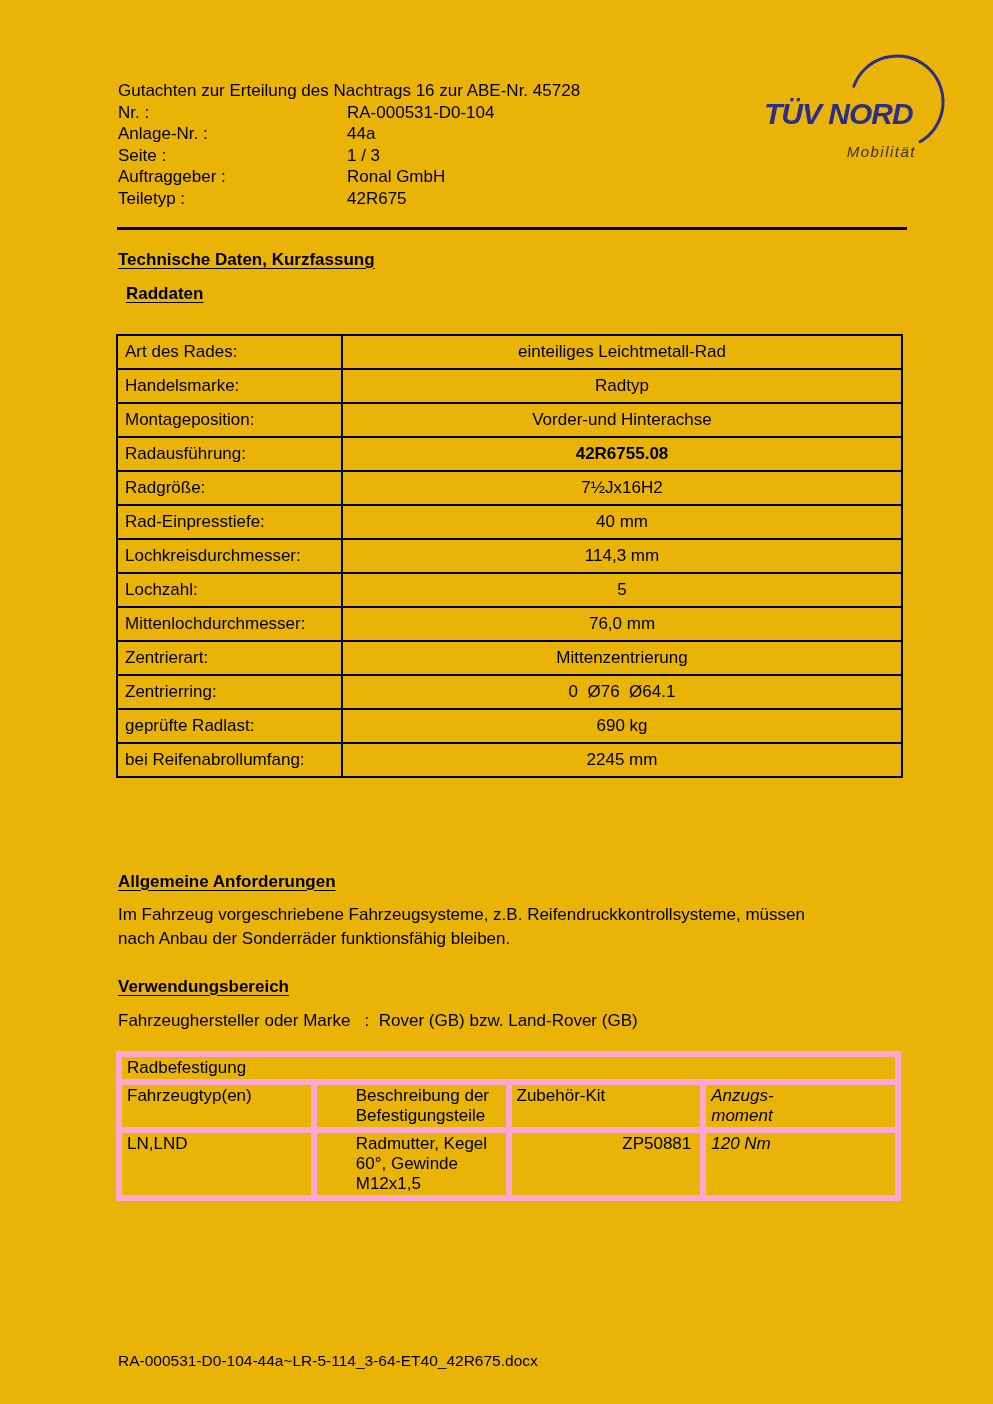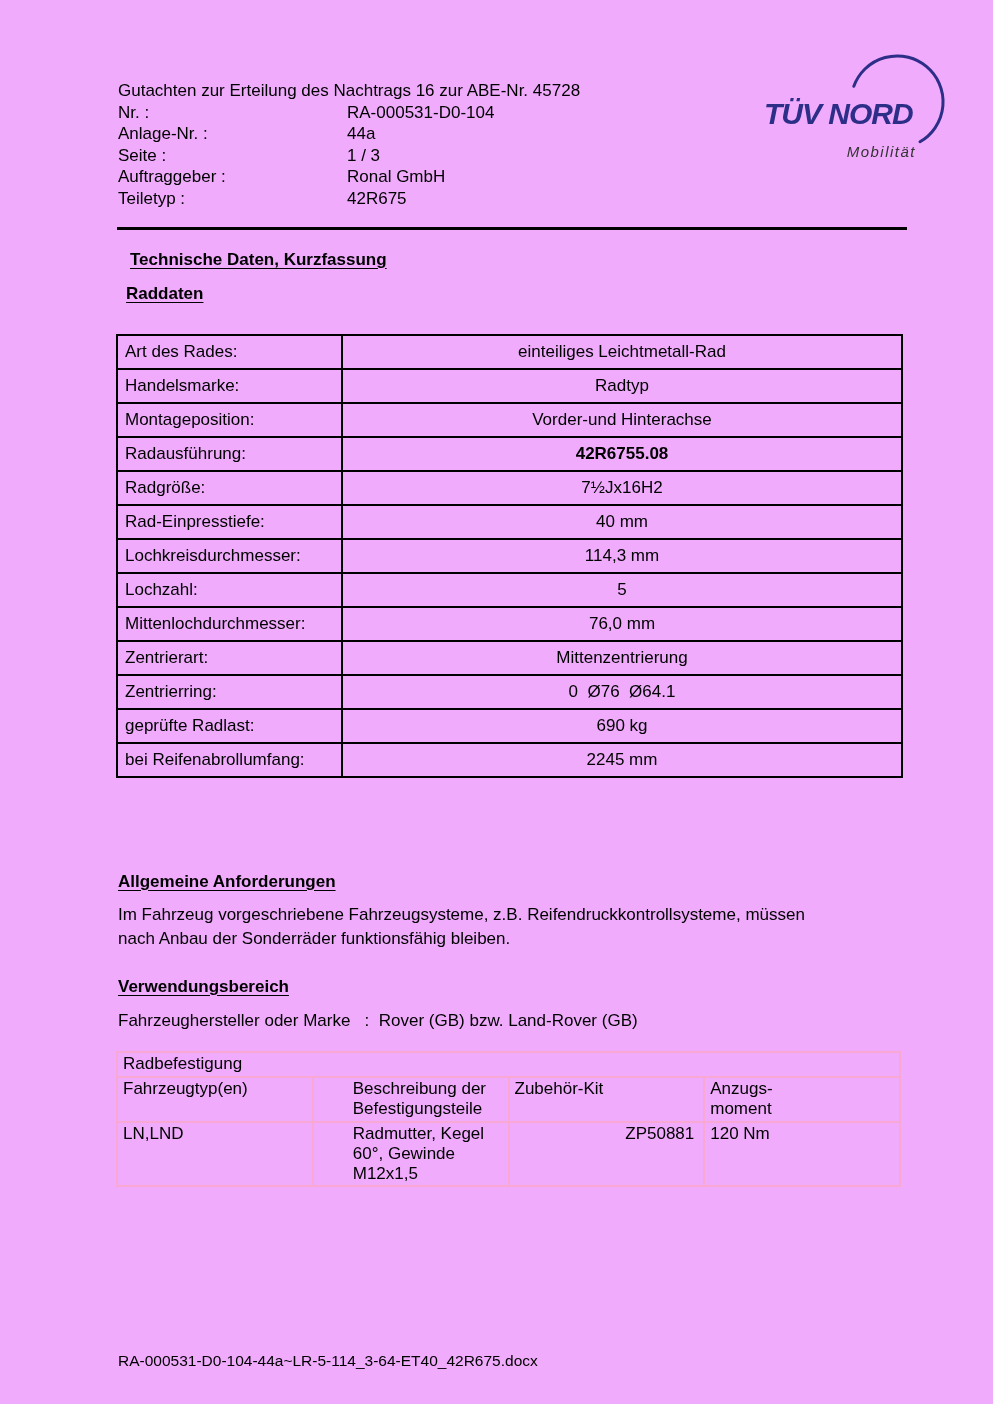--- a/index.html
+++ b/index.html
@@ -1,19 +1,19 @@
 <!DOCTYPE html>
 <html><head>
 <meta charset="utf-8">
 <style>
   * { margin:0; padding:0; box-sizing:border-box; }
   html,body { background:#e8e8e8; }
   .page {
     position:relative; width:993px; height:1404px; margin:0 auto;
-    background:#f0abfc; color:#000;
+    background:#eab308; color:#000;
     font-family:"Liberation Sans", sans-serif; font-size:17px;
     overflow:hidden;
   }
 
   
   .header-block { position:absolute; left:118px; top:80px; line-height:21.5px; }
   .h-title { white-space:nowrap; }
   .h-row { display:flex; }
   .h-label { display:inline-block; width:229px; }
   .h-value { display:inline-block; }
@@ -32,49 +32,49 @@
     white-space:nowrap;
   }
 
   .rule { position:absolute; left:117px; top:227px; width:790px; height:3px; background:#000; }
 
   .heading {
     position:absolute; left:118px; font-weight:bold;
     text-decoration:underline; text-underline-offset:3px;
     white-space:nowrap;
   }
-  .h-tech { top:250px;margin-left:12px; }
+  .h-tech { top:250px; }
   .h-rad  { top:284px;margin-left:8px; }
   .h-allg { top:872px; }
   .h-verw { top:977px; }
 
   .para {
     position:absolute; left:118px; top:903px; width:790px;
     line-height:23.5px; white-space:pre-wrap;
   }
   .verw-line { position:absolute; left:118px; top:1011px; white-space:pre-wrap; }
 
   
   table { border-collapse:collapse; }
   .raddaten { position:absolute; left:116px; top:334px; width:785px; table-layout:fixed; }
   .raddaten td { border:2px solid #000; height:34px; vertical-align:middle; white-space:pre-wrap; }
   .raddaten td.lbl { width:225px; padding-left:7px; text-align:left; }
   .raddaten td.val { width:560px; text-align:center; }
   .raddaten td.val.strong { font-weight:bold; }
 
   
   .radbef { position:absolute; left:116px; top:1051px; width:785px; table-layout:fixed; }
-  .radbef td { border:2px solid #f9a8d4; vertical-align:top; padding:1px 5px; white-space:pre-wrap; }
+  .radbef td { border:6px solid #f9a8d4; vertical-align:top; padding:1px 5px; white-space:pre-wrap; }
   .radbef .title-row td { height:25px; }
   .radbef .head-row td { height:45px; }
   .radbef .data-row td { height:47px; }
   .radbef .c1 { width:251px; }
   .radbef .c2 { width:345px;padding-left:39px; }
   .radbef .c3 { width:112px; }
-  .radbef .c4 { width:77px; }
+  .radbef .c4 { width:77px;font-style:italic; }
   .radbef td.num-right { text-align:right; padding-right:9px;padding-left:40px; }
 
   .footer {
     position:absolute; left:118px; top:1352px;
     font-size:15.5px; white-space:nowrap;
   }
 </style>
 </head>
 <body>
 

